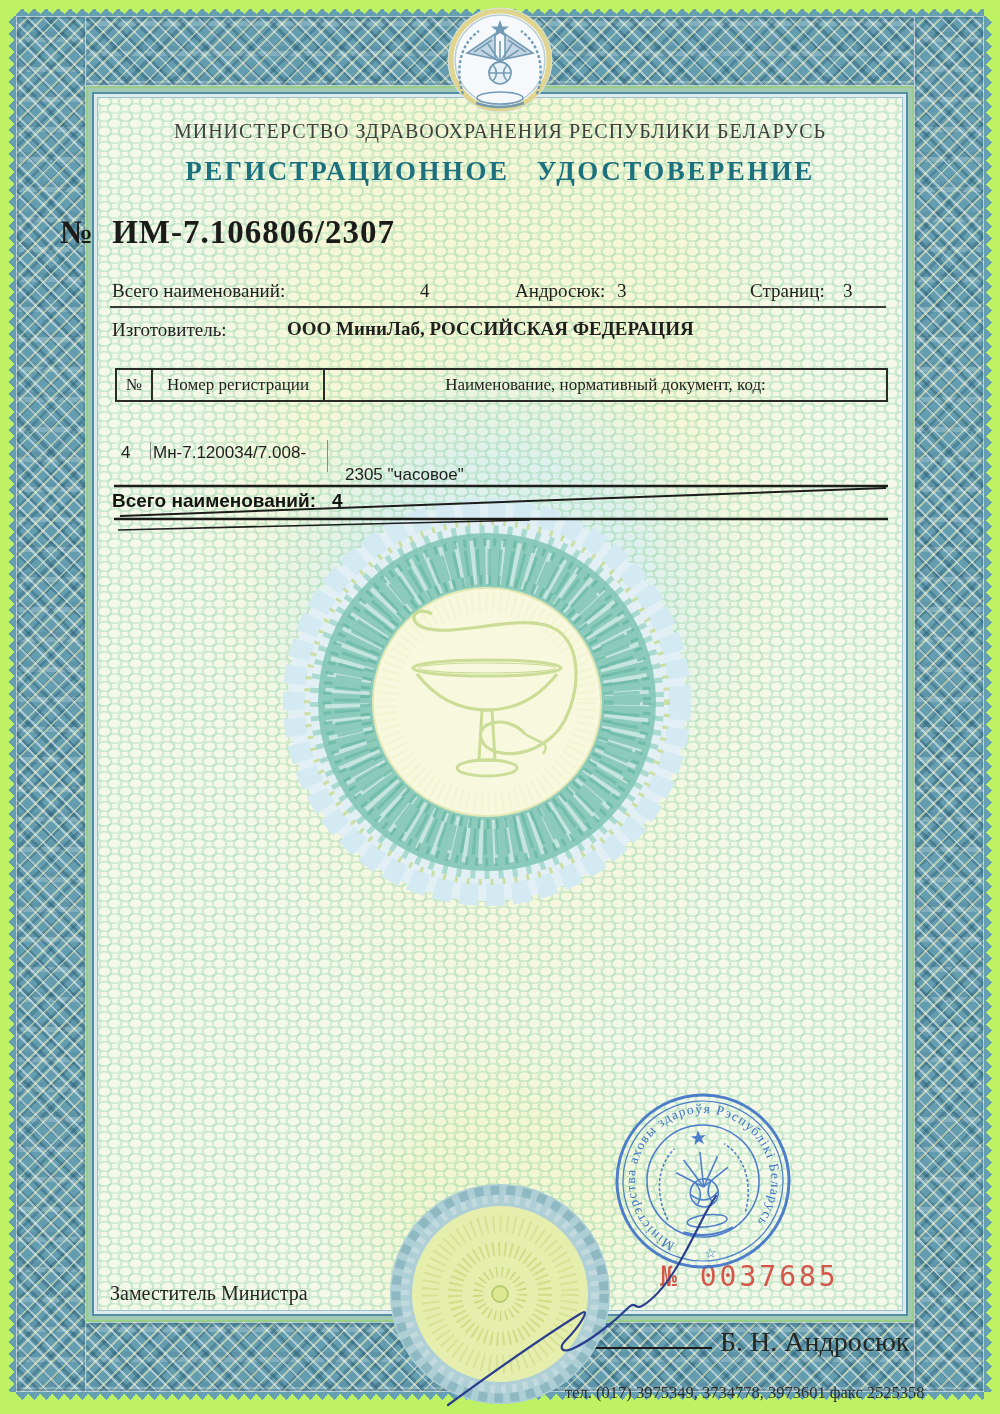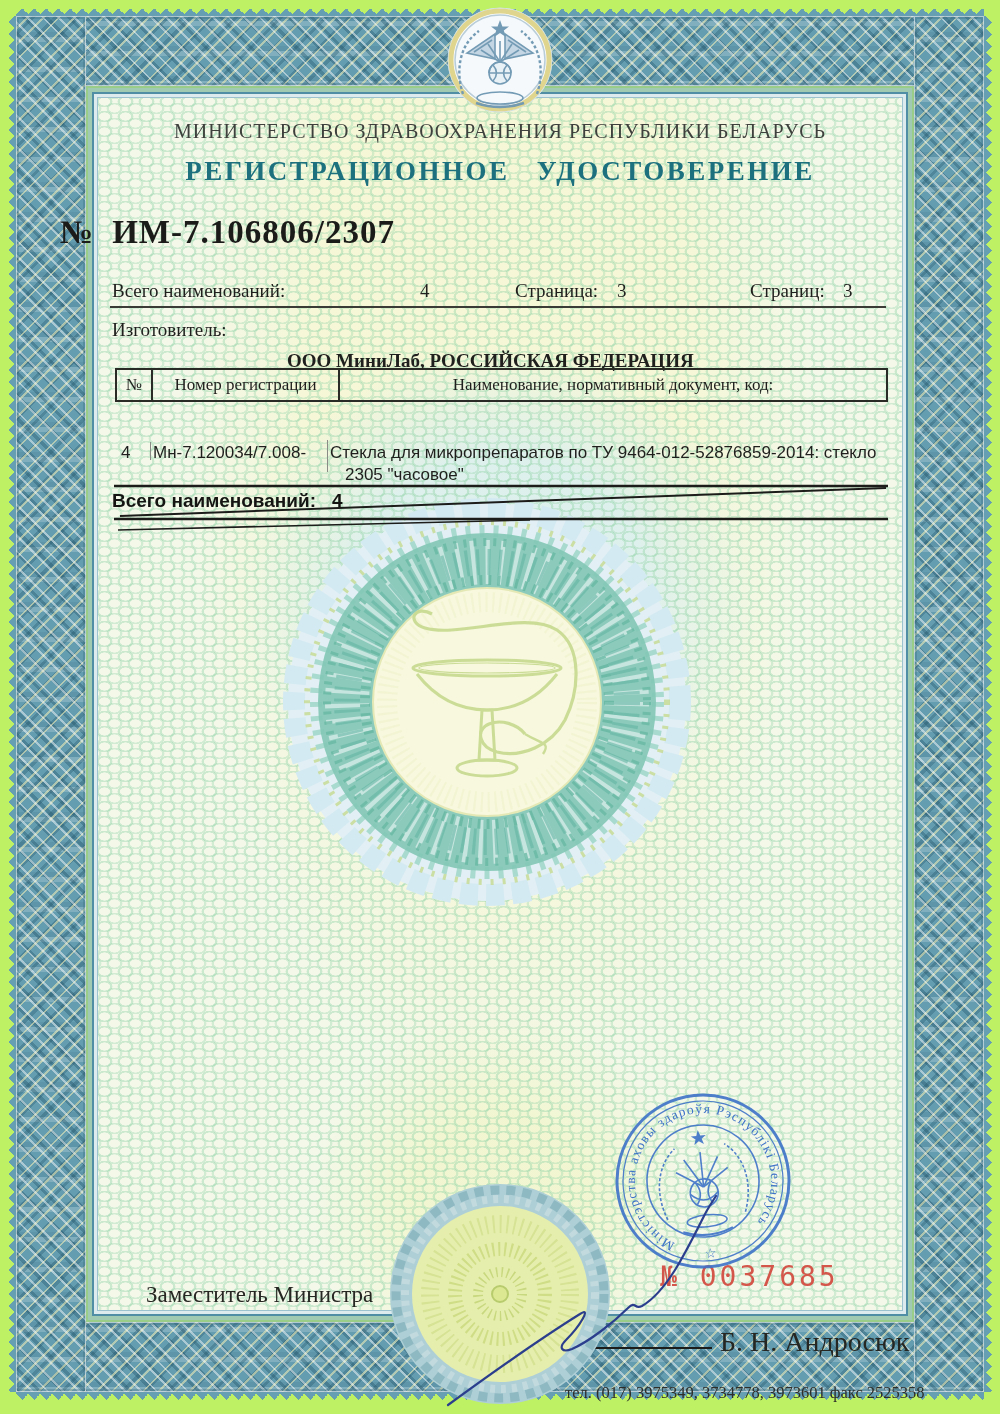--- a/index.html
+++ b/index.html
@@ -50,40 +50,40 @@
   .ministry{position:absolute;left:0;right:0;top:120px;z-index:5;text-align:center;
     font-size:20px;letter-spacing:1px;color:#3d403c;}
   .doc-title{position:absolute;left:0;right:0;top:156px;z-index:5;text-align:center;
     font-size:27px;font-weight:bold;letter-spacing:2.5px;word-spacing:18px;color:#1d717f;}
   .doc-number{position:absolute;left:60px;right:0;top:214px;z-index:5;
     font-size:33px;font-weight:600;color:#1b1b19;letter-spacing:1px;}
   .doc-number .numlabel{margin-right:18px;}
 
   .t{position:absolute;z-index:5;font-size:19px;color:#1f1f1d;white-space:nowrap;}
   .rule{position:absolute;z-index:5;background:#3a3a36;height:2px;}
-  .bold-serif{font-weight:bold;margin-top:32px;}
+  .bold-serif{font-weight:bold;}
 
   
   .thead{position:absolute;left:115px;top:368px;width:773px;height:34px;z-index:5;display:flex;
     border:2px solid #2a2a27;box-sizing:border-box;font-size:17px;color:#1f1f1d;}
   .thead .cell{display:flex;align-items:center;justify-content:center;box-sizing:border-box;}
   .c1{width:36px;border-right:2px solid #2a2a27;}
-  .c2{width:187px;border-right:2px solid #2a2a27;}
+  .c2{width:172px;border-right:2px solid #2a2a27;}
   .c3{flex:1;}
   .sans{font-family:"Liberation Sans","DejaVu Sans",sans-serif;}
   .tick{position:absolute;width:1px;background:#8a8a86;z-index:5;}
 
   
   .strip-text{position:absolute;left:112px;top:490px;z-index:6;font-family:"Liberation Sans","DejaVu Sans",sans-serif;
     font-weight:bold;font-size:19px;color:#141412;white-space:nowrap;}
   .strip-text .v{margin-left:16px;}
   .zlines{position:absolute;left:110px;top:480px;z-index:5;}
 
   
-  .deputy{position:absolute;left:110px;top:1282px;z-index:6;font-size:23px;color:#262622;padding-left:36px;}
+  .deputy{position:absolute;left:110px;top:1282px;z-index:6;font-size:20px;color:#262622;}
   .signer{position:absolute;left:720px;top:1326px;z-index:8;font-size:28px;color:#262622;white-space:nowrap;}
   .sig-line{position:absolute;left:488px;top:1347px;width:224px;height:2px;background:#1c1c1a;z-index:7;}
   .serial{position:absolute;left:660px;top:1260px;z-index:8;font-family:"DejaVu Sans Mono",monospace;
     font-size:28px;color:#d4564a;letter-spacing:3px;white-space:nowrap;}
   .phone{position:absolute;left:565px;top:1383px;z-index:30;font-size:16.5px;color:#2e2e2a;white-space:nowrap;}
 
   .abs{position:absolute;}
 </style>
 </head>
 <body>
@@ -128,36 +128,35 @@
   </svg>
 
   <div class="ministry">МИНИСТЕРСТВО ЗДРАВООХРАНЕНИЯ РЕСПУБЛИКИ БЕЛАРУСЬ</div>
   <div class="doc-title">РЕГИСТРАЦИОННОЕ УДОСТОВЕРЕНИЕ</div>
   <div class="doc-number">
     <span class="numlabel">№</span><span>ИМ-7.106806/2307</span>
   </div>
 
   <div class="t" style="left:112px;top:280px">Всего наименований:</div>
   <div class="t" style="left:420px;top:280px">4</div>
-  <div class="t" style="left:515px;top:280px">Страница:</div>
+  <div class="t" style="left:515px;top:280px">Андросюк:</div>
   <div class="t" style="left:617px;top:280px">3</div>
   <div class="t" style="left:750px;top:280px">Страниц:</div>
   <div class="t" style="left:843px;top:280px">3</div>
   <div class="rule" style="left:110px;top:306px;width:776px"></div>
   <div class="t" style="left:112px;top:319px">Изготовитель:</div>
   <div class="t bold-serif" style="left:287px;top:318px">ООО МиниЛаб, РОССИЙСКАЯ ФЕДЕРАЦИЯ</div>
 
   <div class="thead">
     <div class="cell c1">№</div>
     <div class="cell c2">Номер регистрации</div>
     <div class="cell c3">Наименование, нормативный документ, код:</div>
   </div>
   <div class="t sans" style="left:121px;top:443px;font-size:17px">4</div>
   <div class="t sans" style="left:153px;top:443px;width:170px;text-align:left;font-size:17px">Мн-7.120034/7.008-</div>
-  <div class="t sans" style="left:330px;top:443px;font-size:17px">Стекла для микропрепаратов по ТУ 9464-012-52876859-2014: стекло</div>
   <div class="t sans" style="left:345px;top:465px;font-size:17px">2305 "часовое"</div>
   <div class="tick" style="left:150px;top:442px;height:18px"></div>
   <div class="tick" style="left:327px;top:440px;height:32px"></div>
 
   <svg class="zlines" width="782" height="58" viewBox="0 0 782 58">
     <line x1="4" y1="6" x2="778" y2="6" stroke="#1c1c1a" stroke-width="2.6"></line>
     <line x1="4" y1="39" x2="778" y2="39" stroke="#1c1c1a" stroke-width="2.6"></line>
     <line x1="10" y1="36" x2="776" y2="8" stroke="#1c1c1a" stroke-width="2"></line>
     <line x1="8" y1="50" x2="420" y2="40" stroke="#1c1c1a" stroke-width="1.6"></line>
   </svg>

